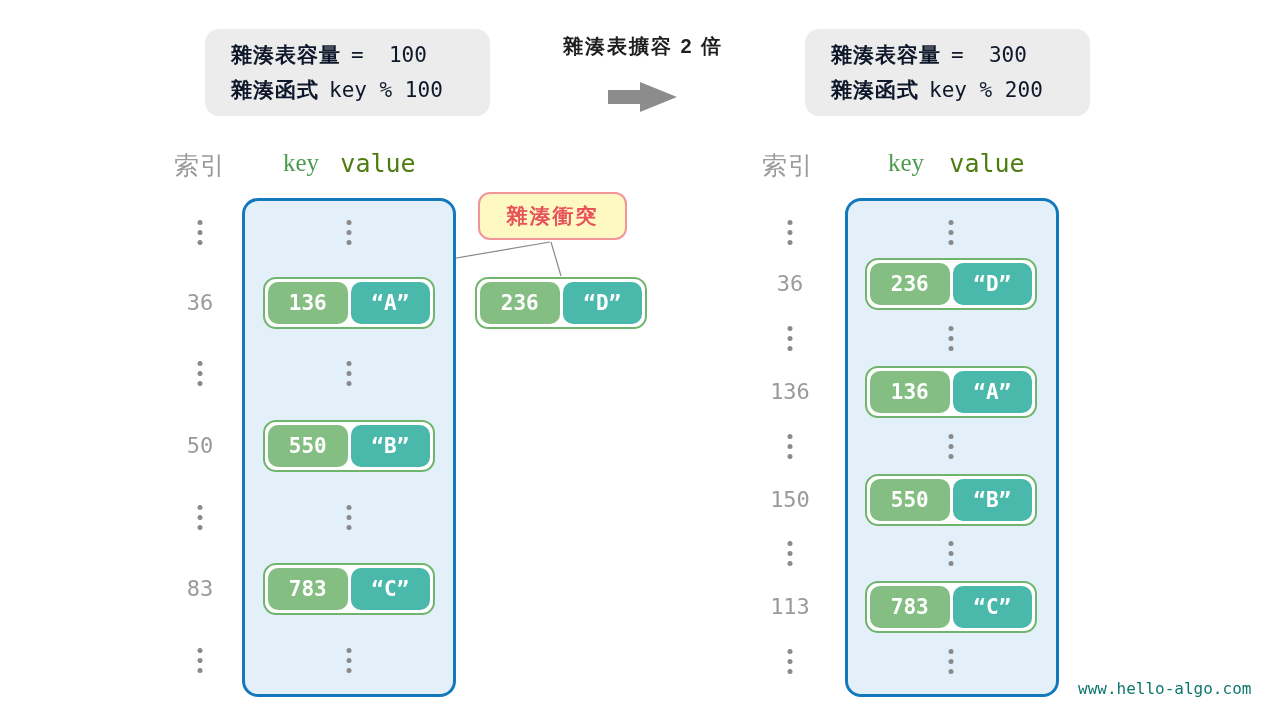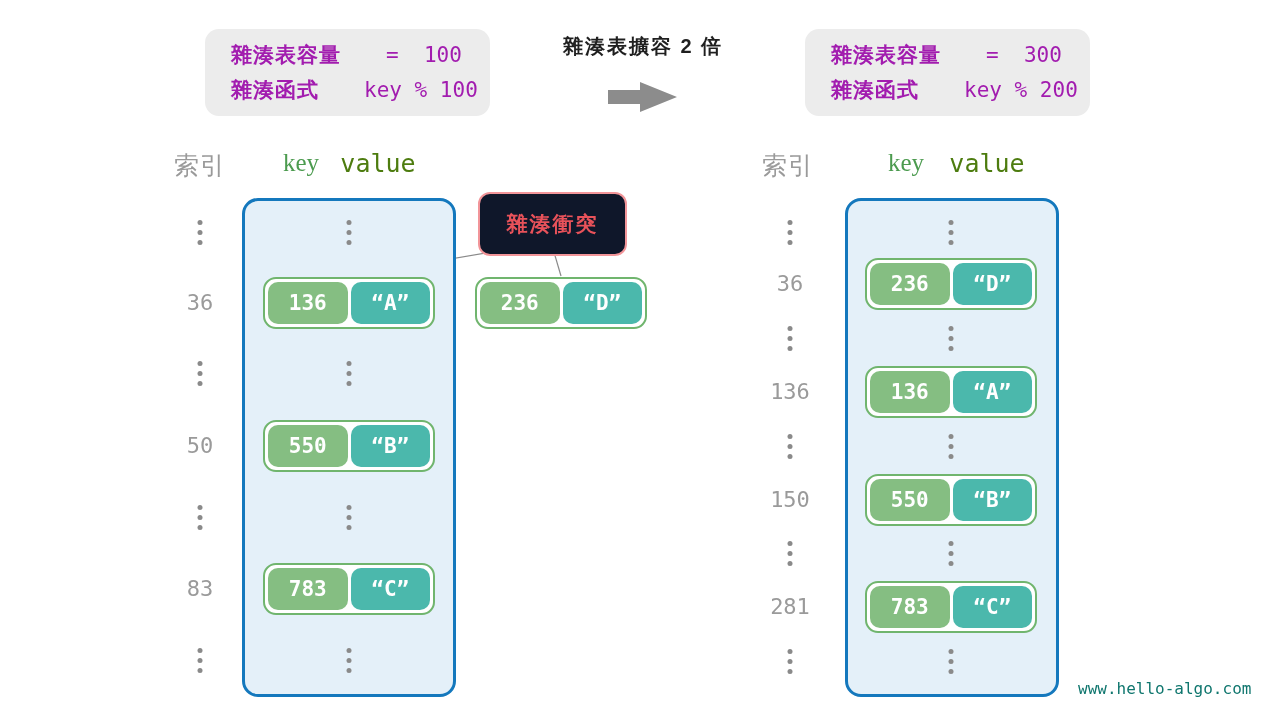--- a/index.html
+++ b/index.html
@@ -9,21 +9,21 @@
     font-family:"Liberation Sans",sans-serif;
   }
   .abs{position:absolute;}
 
   
   .info-box{
     width:285px;height:87px;background:#ececec;border-radius:14px;
     display:flex;flex-direction:column;justify-content:center;
     padding-left:26px;box-sizing:border-box;gap:7px;
   }
-  .info-line{display:flex;align-items:baseline;font-size:21px;color:#a21caf;white-space:pre;gap:35px;}
+  .info-line{display:flex;align-items:baseline;font-size:21px;color:#0f172a;white-space:pre;}
   .info-line .cjk{font-weight:bold;letter-spacing:1px;}
   .info-line .val{font-family:"DejaVu Sans Mono",monospace;margin-left:10px;font-weight:500;}
 
   
   .center-title{
     top:33px;left:643px;transform:translateX(-50%);
     font-size:20px;font-weight:bold;color:#1f1f1f;letter-spacing:2px;white-space:nowrap;
   }
 
   
@@ -56,22 +56,22 @@
   }
   .pair .cell{
     flex:1;border-radius:10px;display:flex;align-items:center;justify-content:center;
     color:#ffffff;font-family:"DejaVu Sans Mono",monospace;font-size:21px;font-weight:bold;
   }
   .pair .k{background:#85be82;}
   .pair .v{background:#4bb8ac;}
 
   
   .collision{
-    left:478px;top:192px;width:149px;height:64px;box-sizing:border-box;
-    background:#0f172a;border:2px solid #f29599;border-radius:12px;
+    left:478px;top:192px;width:149px;height:48px;box-sizing:border-box;
+    background:#fef9c3;border:2px solid #f29599;border-radius:12px;
     display:flex;align-items:center;justify-content:center;
     color:#e8525a;font-weight:bold;font-size:21px;letter-spacing:2px;
   }
 
   .watermark{
     left:1078px;top:679px;font-family:"DejaVu Sans Mono",monospace;
     font-size:16px;color:#0f766e;
   }
 
   svg.overlay{position:absolute;left:0;top:0;pointer-events:none;}
@@ -199,21 +199,21 @@
     <span class="dot"></span>
     <span class="dot"></span>
     <span class="dot"></span>
   </div>
 <div class="abs idx" style="left:790px;top:487px;">150</div>
 <div class="abs dots" style="left:790px;top:541px;">
     <span class="dot"></span>
     <span class="dot"></span>
     <span class="dot"></span>
   </div>
-<div class="abs idx" style="left:790px;top:594px;">281</div>
+<div class="abs idx" style="left:790px;top:594px;">113</div>
 <div class="abs dots" style="left:790px;top:649px;">
     <span class="dot"></span>
     <span class="dot"></span>
     <span class="dot"></span>
   </div>
 
 <div class="abs dots" style="left:951px;top:220px;">
     <span class="dot"></span>
     <span class="dot"></span>
     <span class="dot"></span>

